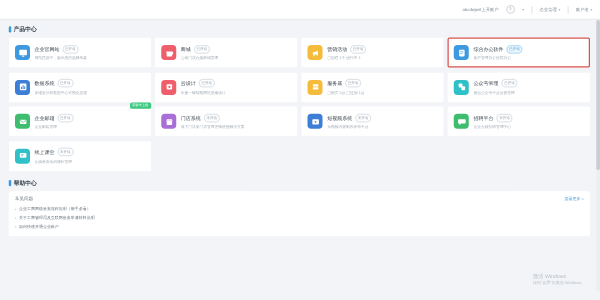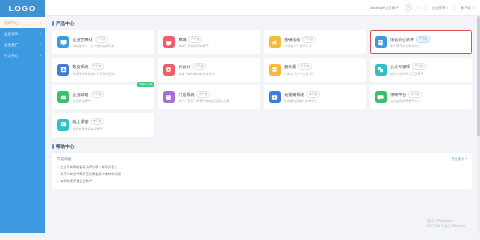--- a/index.html
+++ b/index.html
@@ -101,41 +101,20 @@
     position:absolute; right:12px; bottom:5px; text-align:left; pointer-events:none;
   }
   .wm1 { font-size:4.2px; color:#b6bcc2; }
   .wm2 { font-size:3.2px; color:#bcc2c8; margin-top:.8px; }
 </style>
 </head>
 <body>
 
 <div class="app">
 
-  <aside class="sidebar">
-    <div class="logo-box">LOGO</div>
-
-    <div class="side-item active">
-      <span class="si-label">管理中心</span>
-      <span class="si-arrow">›</span>
-    </div>
-    <div class="side-item">
-      <span class="si-label">企业管理</span>
-      <span class="si-arrow">›</span>
-    </div>
-    <div class="side-item">
-      <span class="si-label">企业推广</span>
-      <span class="si-arrow">›</span>
-    </div>
-    <div class="side-item">
-      <span class="si-label">个人中心</span>
-      <span class="si-arrow">›</span>
-    </div>
-    <div class="side-spacer"></div>
-  </aside>
 
   <div class="main">
 
     <header class="topbar">
       <span class="tb-item">abcdwjwrt上开账户</span>
       <span class="tb-circle">?</span>
       <span class="tb-caret">▾</span>
       <span class="tb-sep"></span>
       <span class="tb-item">
         <span>企业管理</span>

